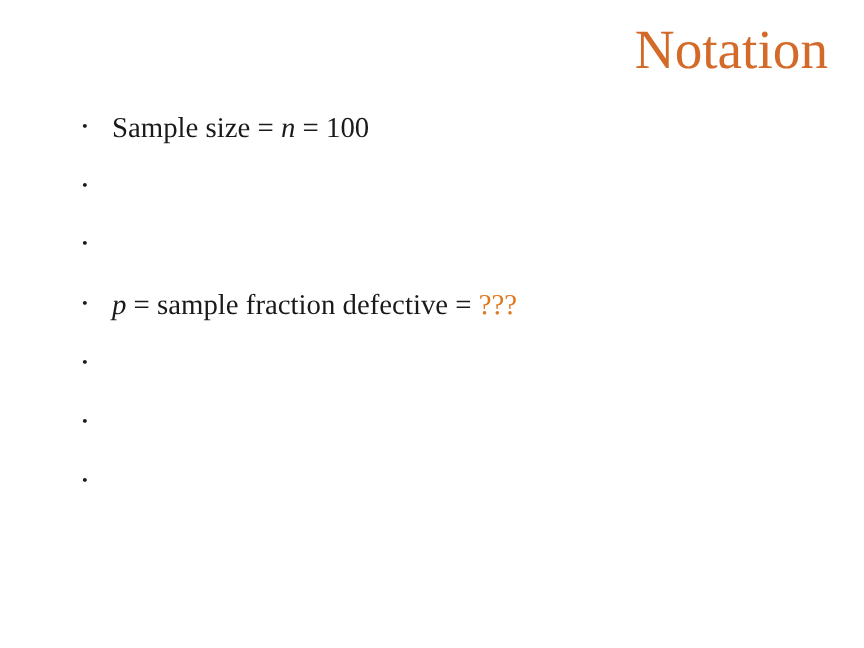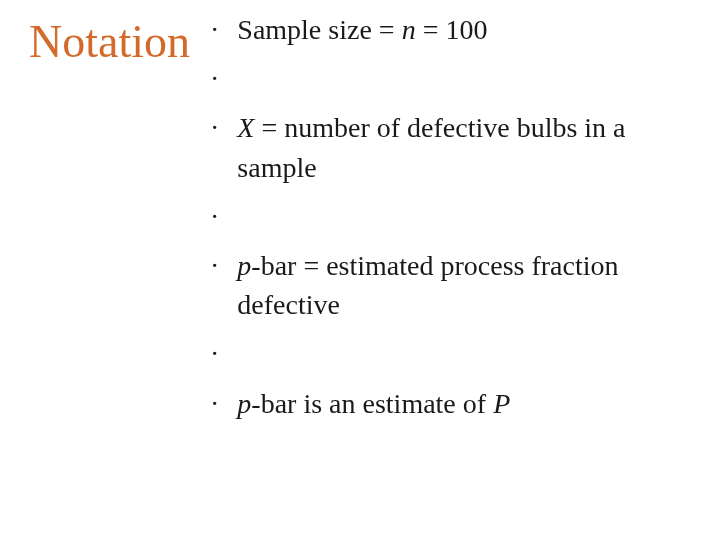--- a/index.html
+++ b/index.html
@@ -13,23 +13,23 @@
       height: 540px;
       background-color: #ffffff;
       font-family: 'Times New Roman', Times, serif;
       overflow: hidden;
     }
 
     .page-container {
       width: 720px;
       height: 540px;
       display: flex;
-      flex-direction: row;
-      align-items: flex-start;
-      padding: 10px 30px 20px 29px;
+      flex-direction: column;
+      align-items: flex-end;
+      padding: 10px 30px 20px 46px;
     }
 
     .page-title {
       color: #d46a2a;
       font-size: 46px;
       font-weight: normal;
       text-align: center;
       margin-bottom: 18px;
       margin-top: 5px;
     }
@@ -50,21 +50,21 @@
     }
 
     .bullet-dot {
       font-size: 28px;
       margin-right: 18px;
       flex-shrink: 0;
       color: #1a1a1a;
     }
 
     .bullet-text {
-      font-size: 28px;
+      font-size: 24px;
       color: #1a1a1a;
     }
 
     .italic {
       font-style: italic;
     }
 
     .orange-text {
       color: #e07820;
     }
@@ -83,41 +83,35 @@
         Sample size = <span class="italic">n</span> = 100
       </span>
     </li>
 
     <li class="bullet-item">
       <span class="bullet-dot">·</span>
     </li>
 
     <li class="bullet-item">
       <span class="bullet-dot">·</span>
+    </li>
+
+    <li class="bullet-item">
+      <span class="bullet-dot">·</span>
       <span class="bullet-text">
-        <span class="italic">X</span> = number of defective bulbs in a sample
+        <span class="italic">p</span> = sample fraction defective = <span class="orange-text">???</span>
       </span>
     </li>
 
     <li class="bullet-item">
       <span class="bullet-dot">·</span>
     </li>
 
     <li class="bullet-item">
       <span class="bullet-dot">·</span>
-      <span class="bullet-text">
-        <span class="italic">p</span>-bar = estimated process fraction defective
-      </span>
     </li>
 
     <li class="bullet-item">
       <span class="bullet-dot">·</span>
     </li>
 
-    <li class="bullet-item">
-      <span class="bullet-dot">·</span>
-      <span class="bullet-text">
-        <span class="italic">p</span>-bar is an estimate of <span class="italic">P</span>
-      </span>
-    </li>
-
   </ul>
 </div>
 
 </body></html>

